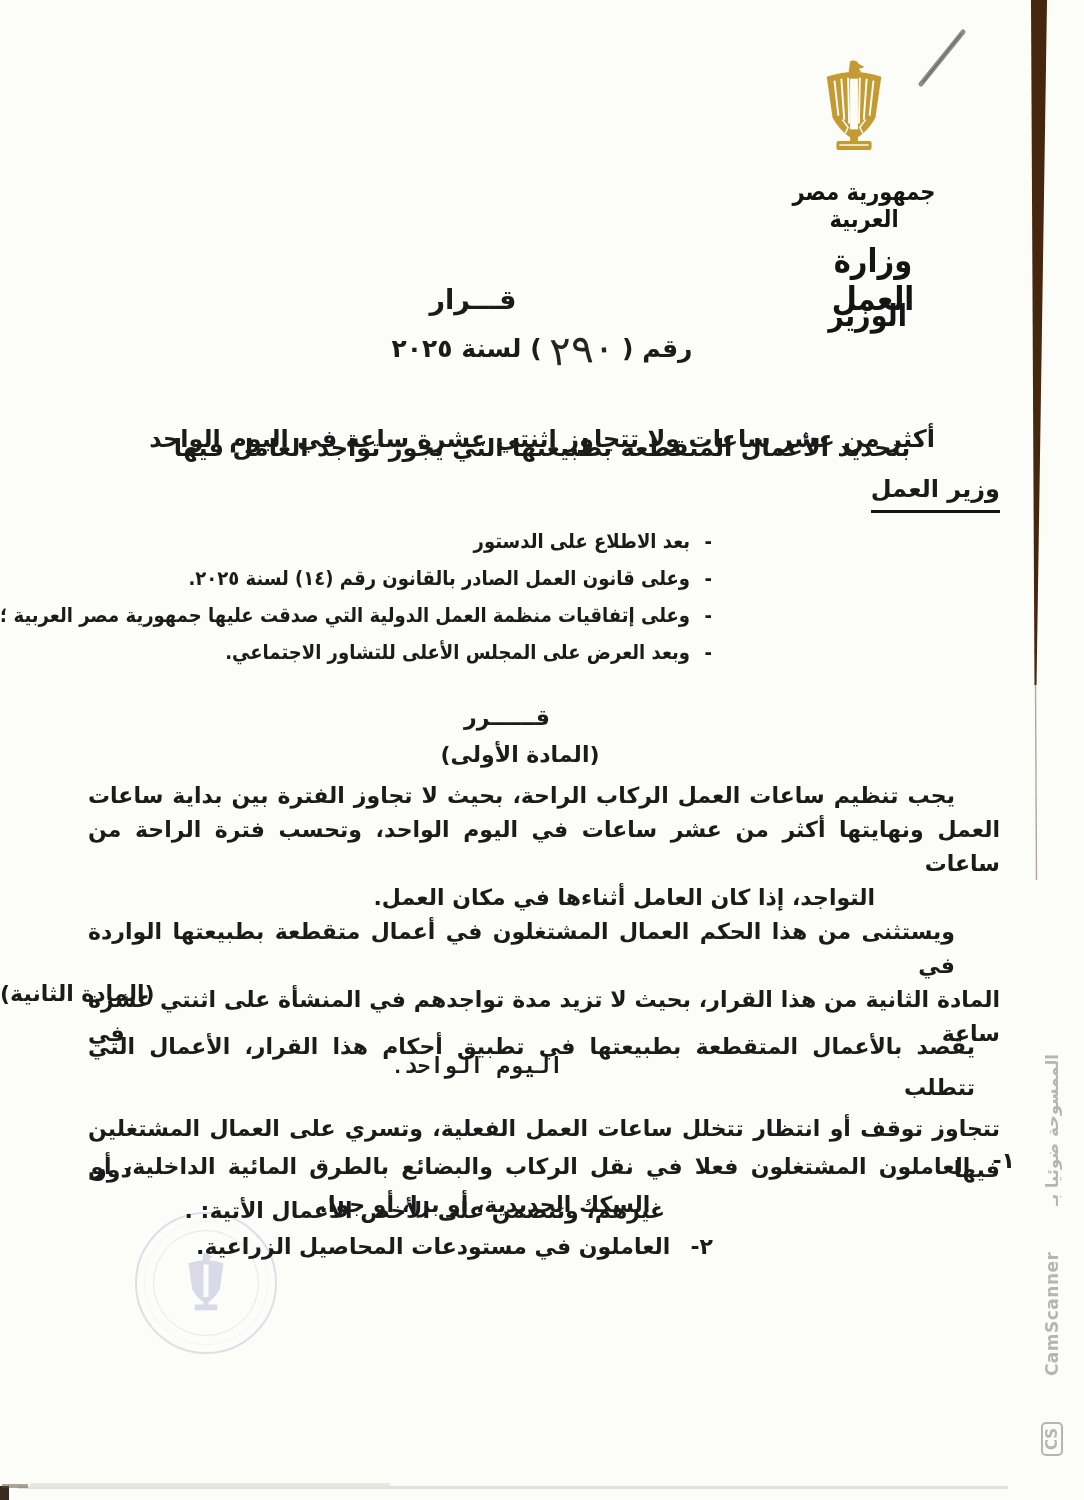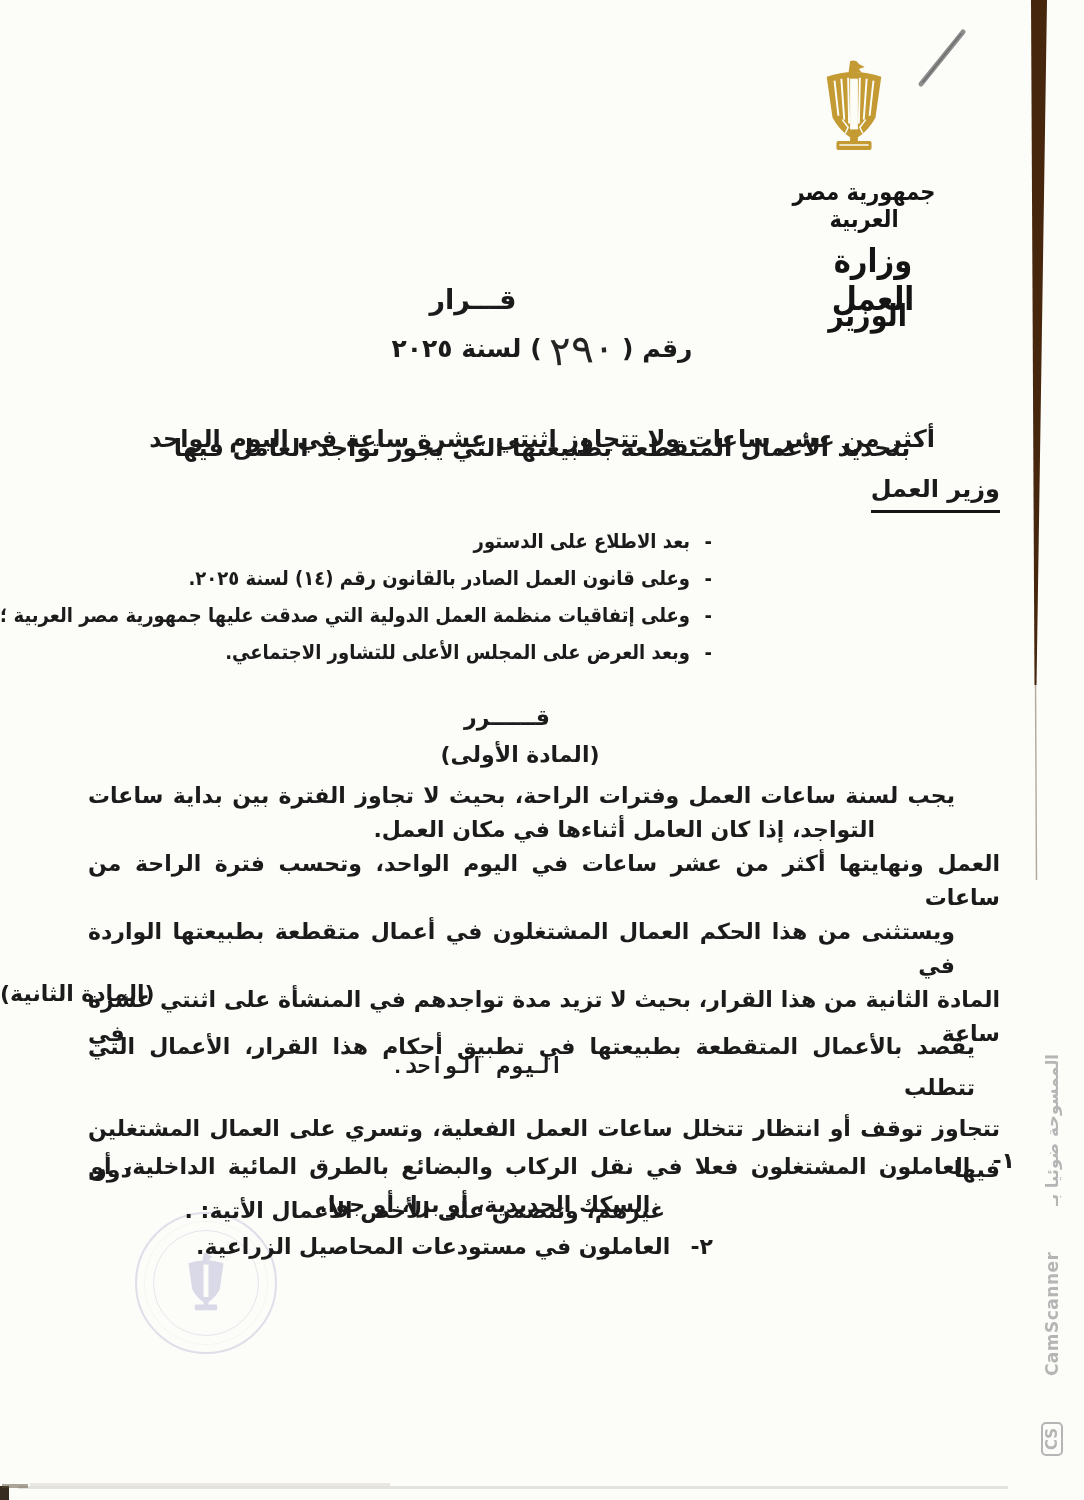--- a/index.html
+++ b/index.html
@@ -114,23 +114,23 @@
     <li>
       <span class="dash">-</span>
       <span>وبعد العرض على المجلس الأعلى للتشاور الاجتماعي.</span>
     </li>
   </ul>
 
   <div class="abs decision-word content">قــــــرر</div>
   <div class="abs article1-heading content">(المادة الأولى)</div>
 
   <div class="abs para1 content">
-    <div class="tline jl ind45">يجب لسنة ساعات العمل وفترات الراحة، بحيث لا تجاوز الفترة بين بداية ساعات</div>
+    <div class="tline jl ind45">يجب تنظيم ساعات العمل الركاب الراحة، بحيث لا تجاوز الفترة بين بداية ساعات</div>
+    <div class="tline jl">العمل ونهايتها أكثر من عشر ساعات في اليوم الواحد، وتحسب فترة الراحة من ساعات</div>
     <div class="tline e125">التواجد، إذا كان العامل أثناءها في مكان العمل.</div>
-    <div class="tline jl">العمل ونهايتها أكثر من عشر ساعات في اليوم الواحد، وتحسب فترة الراحة من ساعات</div>
     <div class="tline jl ind45">ويستثنى من هذا الحكم العمال المشتغلون في أعمال متقطعة بطبيعتها الواردة في</div>
     <div class="tline jl">المادة الثانية من هذا القرار، بحيث لا تزيد مدة تواجدهم في المنشأة على اثنتي عشرة ساعة في</div>
     <div class="tline e437">اليوم الواحد.</div>
   </div>
 
   <div class="abs article2-heading content">(المادة الثانية)</div>
 
   <div class="abs para2 content">
     <div class="tline jl ind25">يقصد بالأعمال المتقطعة بطبيعتها في تطبيق أحكام هذا القرار، الأعمال التي تتطلب</div>
     <div class="tline jl">تتجاوز توقف أو انتظار تتخلل ساعات العمل الفعلية، وتسري على العمال المشتغلين فيها دون</div>

